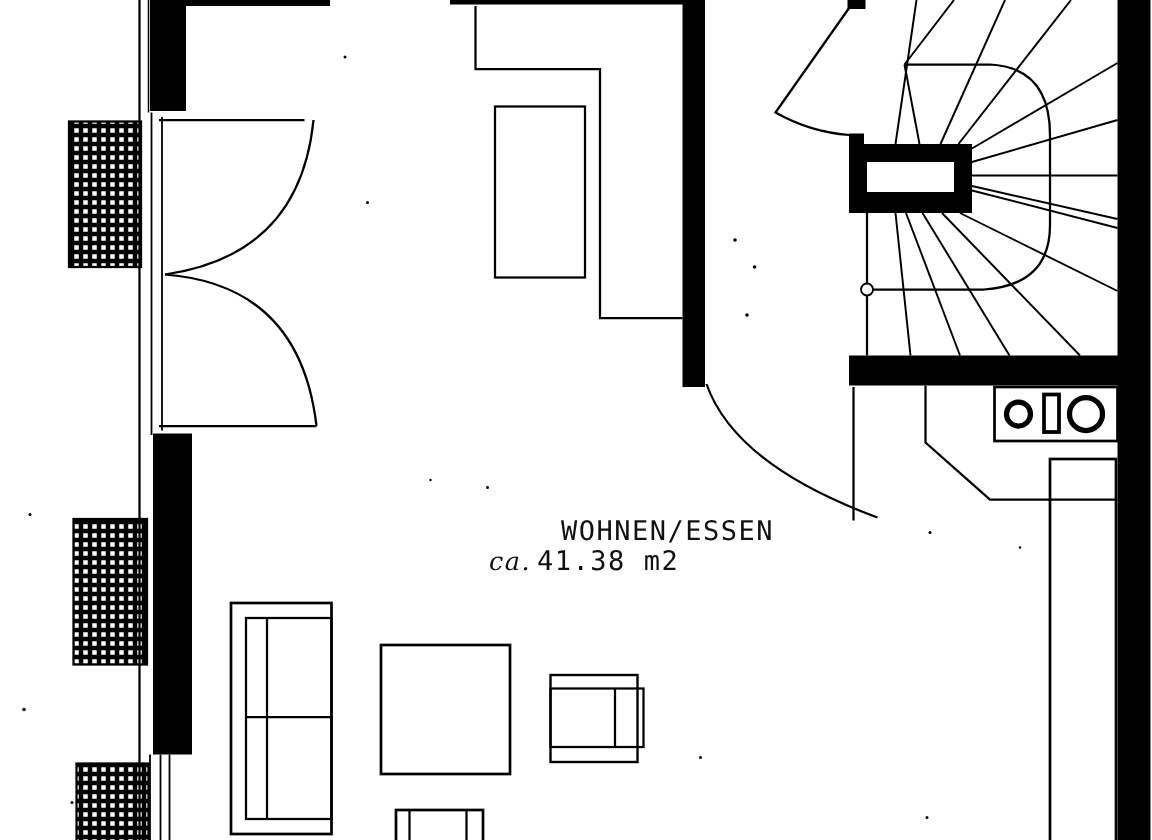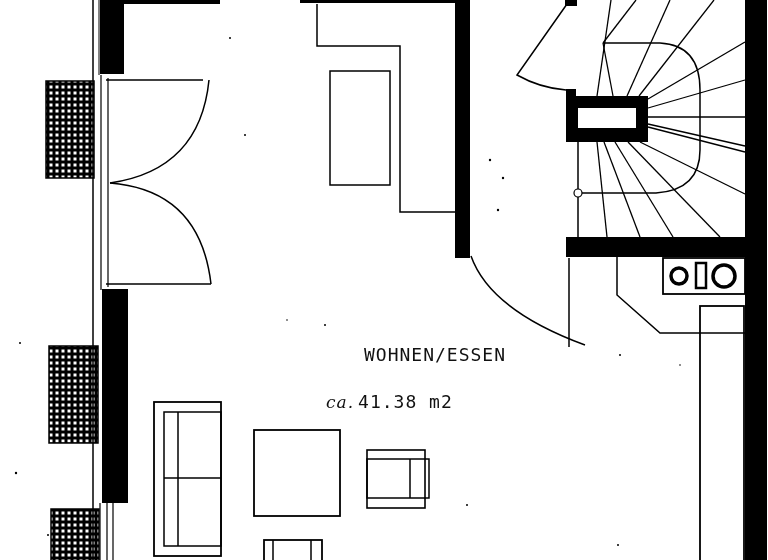--- a/index.html
+++ b/index.html
@@ -4,22 +4,22 @@
 <style>
   html, body { margin: 0; padding: 0; background: #ffffff; }
   body { width: 768px; height: 560px; overflow: hidden; position: relative; }
   #plan { position: absolute; left: 0; top: 0; width: 768px; height: 560px; }
   .room-label {
     position: absolute;
     font-family: "DejaVu Sans Mono", "Liberation Mono", monospace;
     color: #111;
     letter-spacing: 1px;
   }
-  #room-name { left: 364px; top: 344px; font-size: 18px; }
-  #room-area { left: 326px; top: 391px; font-size: 18px; }
+  #room-name { left: 374px; top: 344px; font-size: 18px; }
+  #room-area { left: 326px; top: 364px; font-size: 18px; }
   #room-area .prefix { font-family: "DejaVu Serif", serif; font-style: italic; font-size: 17px; margin-right: 4px; }
 </style>
 </head>
 <body>
 
 <svg id="plan" viewBox="0 0 768 560" xmlns="http://www.w3.org/2000/svg">
   <defs>
     <pattern id="grate" width="6" height="6" patternUnits="userSpaceOnUse">
       <rect width="6" height="6" fill="#000"></rect>
       <rect x="1.5" y="1.5" width="3" height="3" fill="#fff"></rect>

